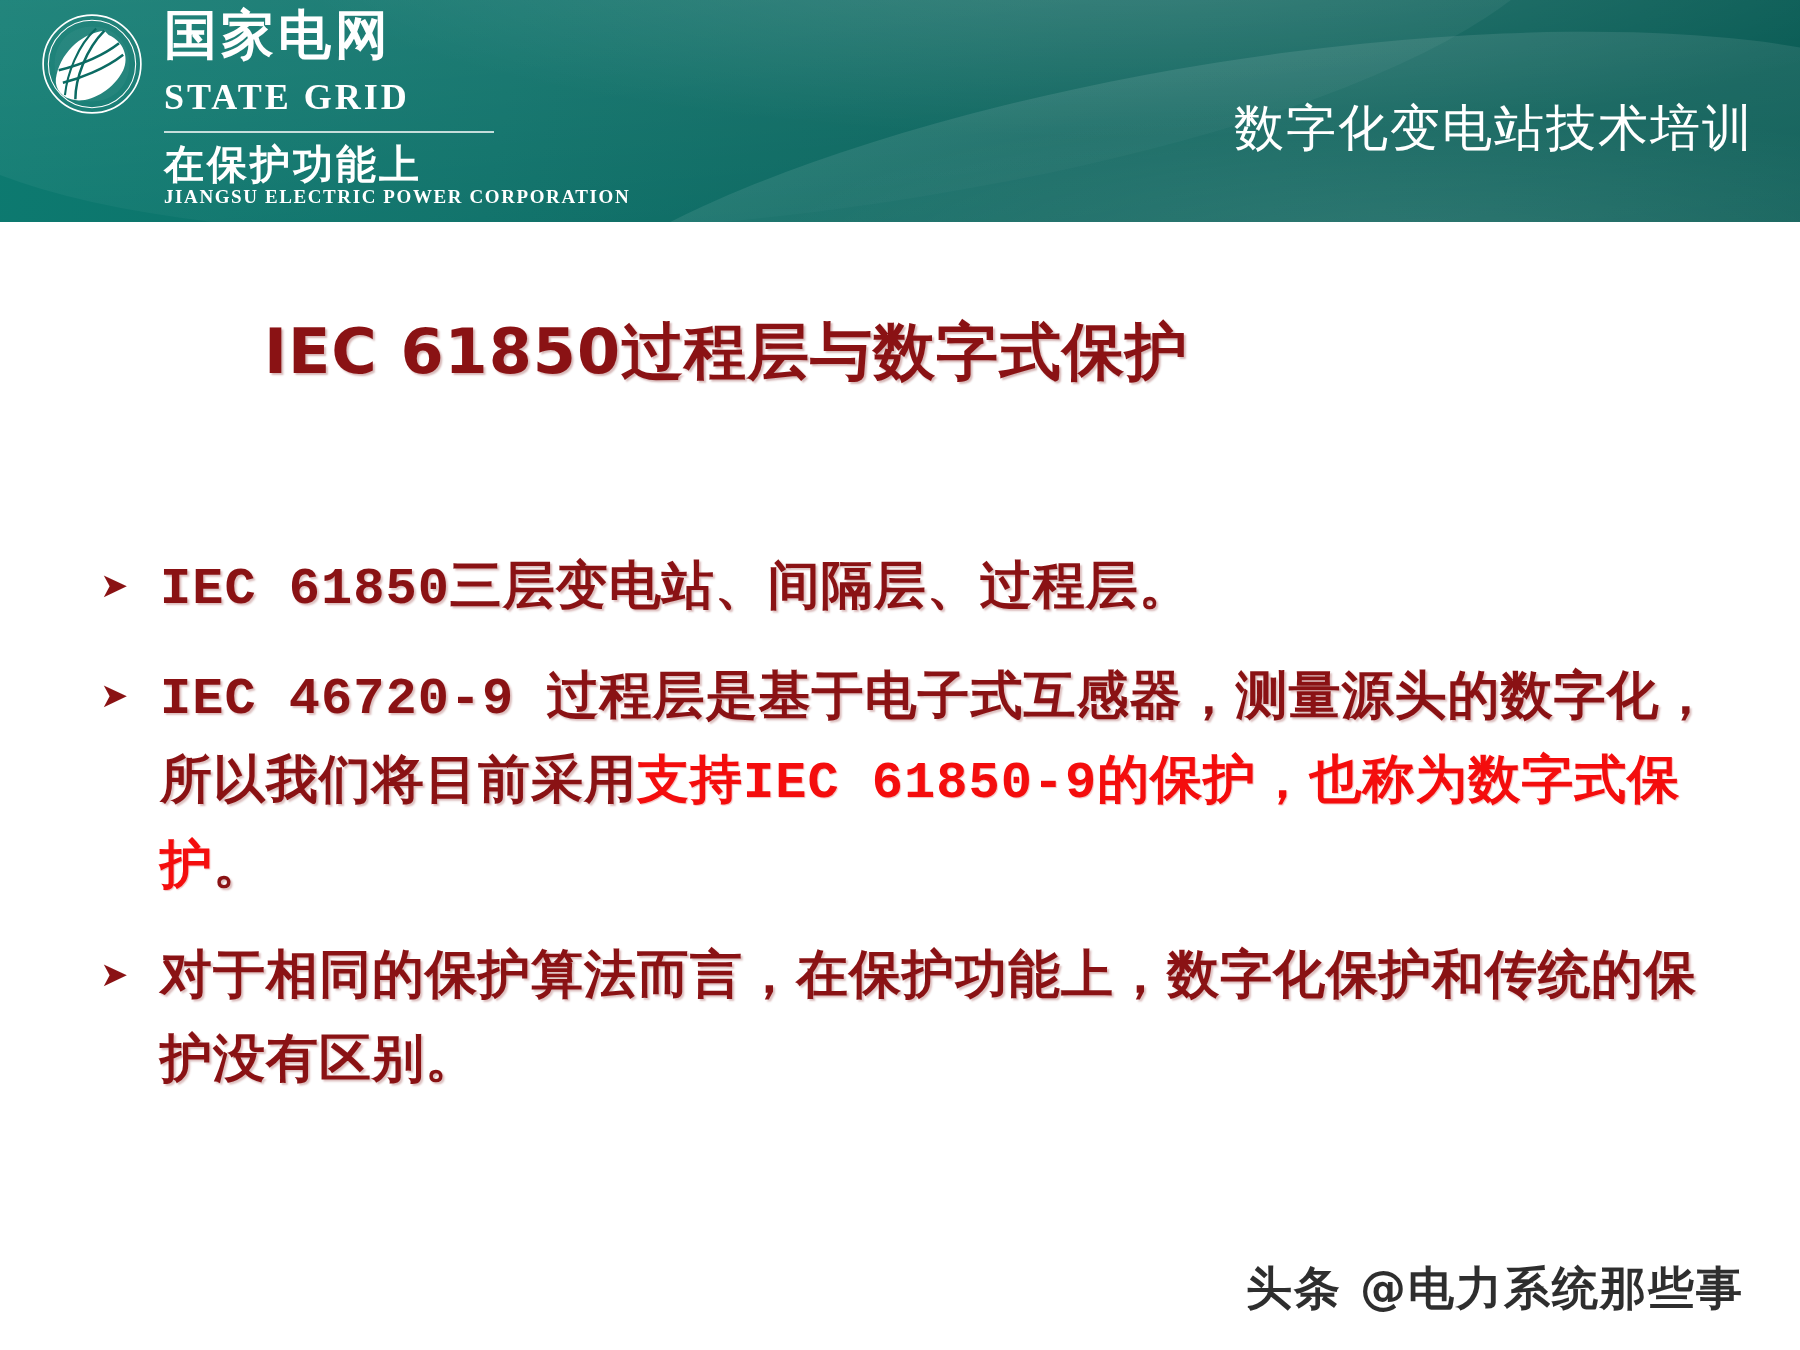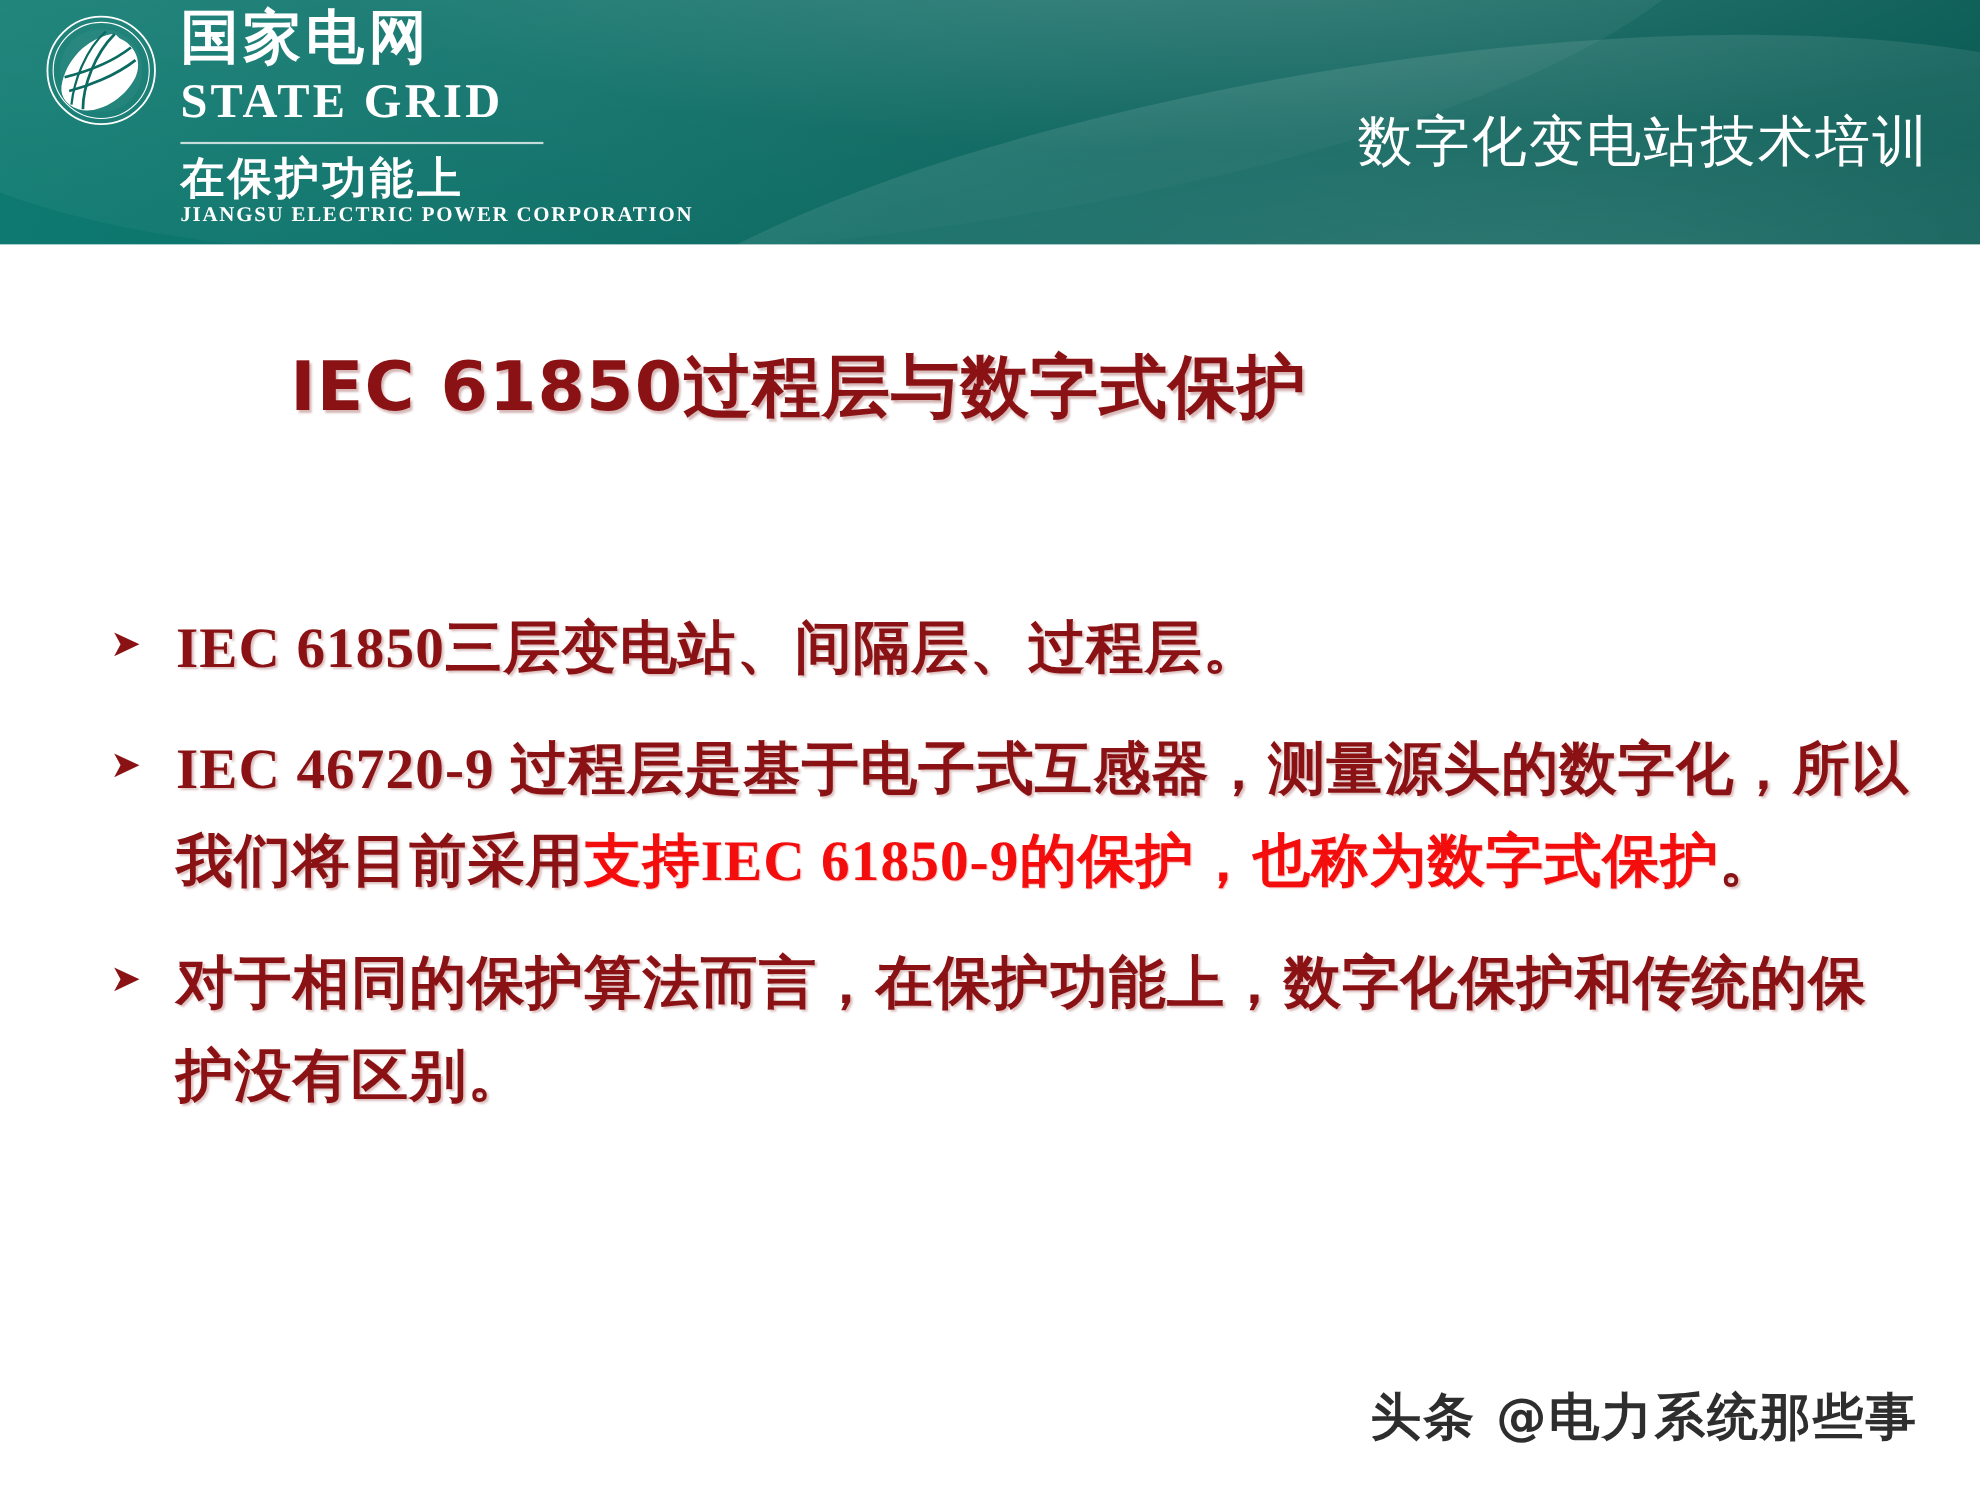--- a/index.html
+++ b/index.html
@@ -79,26 +79,26 @@
     font-family: "DejaVu Sans", sans-serif;
     font-size: 53px;
     font-weight: 700;
     color: #ffffff;
     letter-spacing: 4px;
     line-height: 1.08;
     white-space: nowrap;
   }
   .en-brand {
     font-family: "Liberation Serif", serif;
-    font-size: 44px;
+    font-size: 36px;
     font-weight: 700;
     color: #ffffff;
     letter-spacing: 3px;
     line-height: 1.05;
-    margin-top: 6px;
+    margin-top: 16px;
     white-space: nowrap;
   }
   .brand-rule {
     width: 330px;
     height: 2px;
     background: rgba(255,255,255,0.75);
     margin: 14px 0 10px 0;
   }
   .cn-sub {
     font-family: "DejaVu Sans", sans-serif;
@@ -165,21 +165,21 @@
     width: 60px;
     font-family: "DejaVu Sans", sans-serif;
     font-size: 34px;
     color: #8a1214;
     line-height: 1.62;
     padding-top: 10px;
     text-align: left;
   }
   .bullet-text {
     flex: 1 1 auto;
-    font-family: Liberation Serif, serif;
+    font-family: Liberation Mono, monospace;
     font-size: 52px;
     font-weight: 700;
     color: #8a1214;
     line-height: 1.62;
     letter-spacing: 1px;
     text-shadow: 2px 2px 2px rgba(130,25,25,0.28);
   }
   .hl-red {
     color: #f40d0d;
     text-shadow: 1px 1px 1px rgba(200,0,0,0.25);

